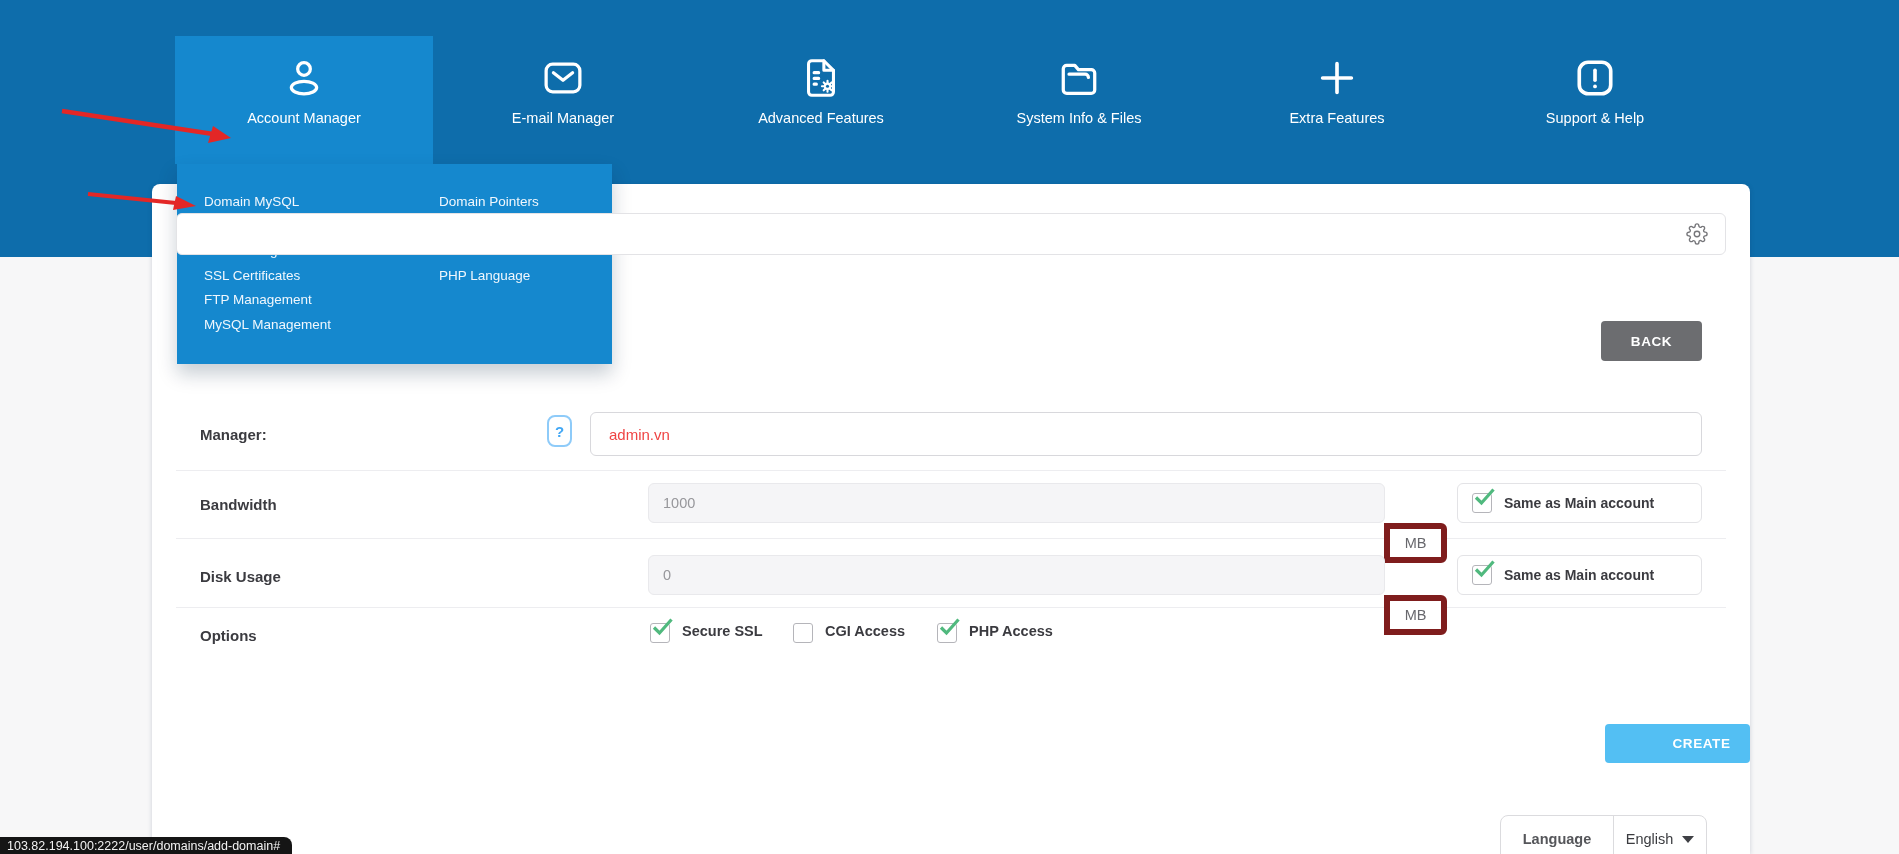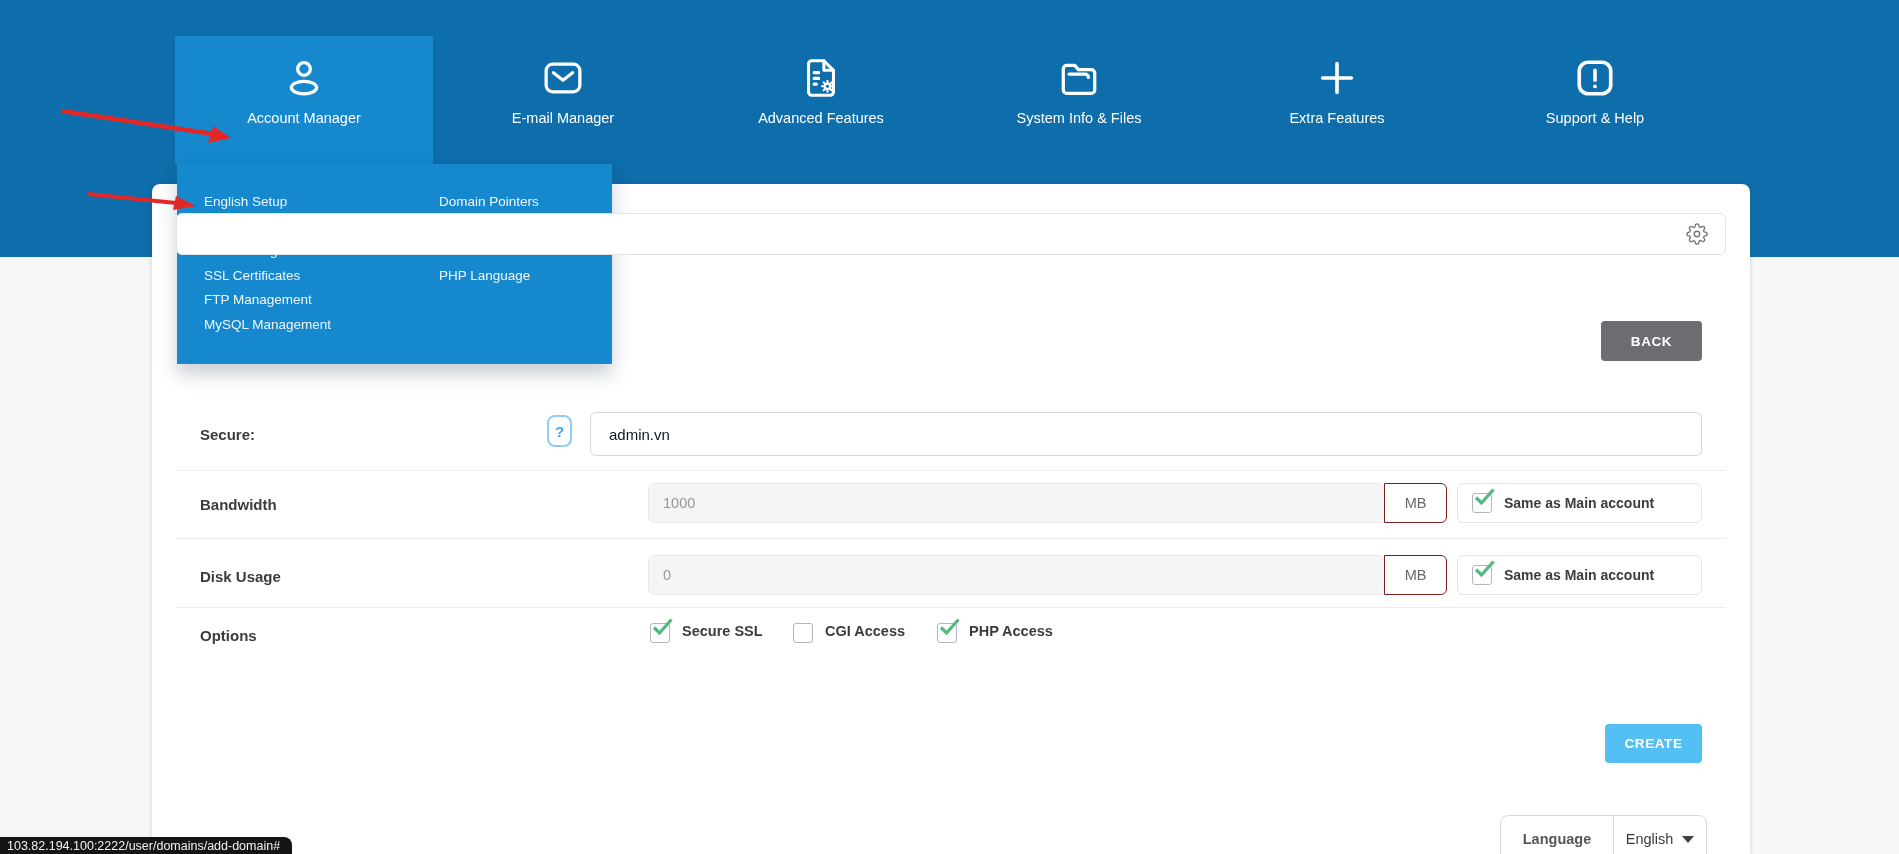--- a/index.html
+++ b/index.html
@@ -21,29 +21,29 @@
   .menuitem{font-size:13.5px;color:#f0f7fd;line-height:24.6px;cursor:pointer;white-space:nowrap;}
   
   .headbar{left:176px;top:213px;width:1550px;height:42px;border:1px solid #e3e3e6;border-radius:6px;
            background:#fff;display:flex;align-items:center;justify-content:flex-end;
            padding-right:16px;box-sizing:border-box;}
   .gearbtn{width:24px;height:24px;cursor:pointer;display:flex;align-items:center;justify-content:center;}
   
   .btn{display:flex;align-items:center;justify-content:center;color:#fff;font-weight:bold;
        font-size:13.5px;letter-spacing:.6px;border-radius:4px;cursor:pointer;}
   .btn-back{left:1601px;top:321px;width:101px;height:40px;background:#6c6d70;}
-  .btn-create{left:1605px;top:724px;width:97px;height:39px;background:#53bff3;}
+  .btn-create{left:1605px;top:724px;width:97px;height:39px;background:#53bff3;padding-left:48px;}
   
   .sep{height:1px;background:#ededf0;left:176px;width:1550px;}
   .flabel{font-size:15px;font-weight:bold;color:#3b3b40;white-space:nowrap;}
   .input{box-sizing:border-box;border:1px solid #d8d8dc;border-radius:6px;background:#fff;
-         font-size:15px;color:#0f172a;padding:0 18px;font-family:"Liberation Sans",sans-serif;outline:none;}
+         font-size:15px;color:#ef4444;padding:0 18px;font-family:"Liberation Sans",sans-serif;outline:none;}
   .input.gray{background:#f5f5f7;border-color:#e9e9ec;color:#97979b;font-size:14.5px;padding:0 14px;}
-  .addon{box-sizing:border-box;border:1px solid #7f1d1d;background:#fff;display:flex;align-items:center;
-         justify-content:center;font-size:14.5px;color:#68686d;border-radius:0 6px 6px 0;}
+  .addon{box-sizing:border-box;border:6px solid #7f1d1d;background:#fff;display:flex;align-items:center;
+         justify-content:center;font-size:14.5px;color:#68686d;border-radius:0 6px 6px 0;margin-top:40px;}
   .samebox{box-sizing:border-box;border:1px solid #e3e3e6;border-radius:6px;background:#fff;
            display:flex;align-items:center;gap:12px;padding-left:14px;}
   .cb{position:relative;width:20px;height:20px;border:1px solid #b5b5ba;border-radius:3px;background:#fff;
       box-sizing:border-box;flex:none;cursor:pointer;}
   .cb svg{position:absolute;left:-1px;top:-7px;}
   .cblabel{font-size:14px;font-weight:bold;color:#3b3b40;white-space:nowrap;}
   .opt{display:flex;align-items:flex-start;gap:12px;}
   .helpbox{left:547px;top:415px;width:25px;height:32px;border:2px solid #8ecbf9;border-radius:8px;
            color:#41a7f5;font-weight:bold;font-size:15px;display:flex;align-items:center;justify-content:center;
            box-sizing:border-box;background:#fff;cursor:pointer;}
@@ -113,21 +113,21 @@
     <svg class="navicon" viewBox="0 0 24 24" fill="none" stroke="#fff" stroke-width="1.9" stroke-linecap="round" stroke-linejoin="round">
       <rect x="3.8" y="3.8" width="16.4" height="16.4" rx="4.6"></rect>
       <path d="M12 8v5.2"></path>
       <circle cx="12" cy="16.4" r="1" fill="#fff" stroke="none"></circle>
     </svg>
     <div class="navlabel">Support &amp; Help</div>
   </div>
 
   <div class="abs dropdown">
     <div class="menucol" style="left:27px">
-      <div class="menuitem">English Setup</div>
+      <div class="menuitem">Domain MySQL</div>
       <div class="menuitem">Subdomain Management</div>
       <div class="menuitem">DNS Management</div>
       <div class="menuitem">SSL Certificates</div>
       <div class="menuitem">FTP Management</div>
       <div class="menuitem">MySQL Management</div>
     </div>
     <div class="menucol" style="left:262px">
       <div class="menuitem">Domain Pointers</div>
       <div class="menuitem">Site Redirection</div>
       <div class="menuitem">Hotlinks Protection</div>
@@ -143,21 +143,21 @@
       </svg>
     </div>
   </div>
 
   <div class="abs btn btn-back">BACK</div>
 
   <div class="abs sep" style="top:470px"></div>
   <div class="abs sep" style="top:538px"></div>
   <div class="abs sep" style="top:607px"></div>
 
-  <div class="abs flabel" style="left:200px;top:426px">Secure:</div>
+  <div class="abs flabel" style="left:200px;top:426px">Manager:</div>
   <div class="abs helpbox">?</div>
   <input class="abs input" style="left: 590px; top: 412px; width: 1112px; height: 44px;" value="admin.vn">
 
   <div class="abs flabel" style="left:200px;top:496px">Bandwidth</div>
   <input class="abs input gray" style="left: 648px; top: 483px; width: 737px; height: 40px;" disabled="" value="1000">
   <div class="abs addon" style="left:1384px;top:483px;width:63px;height:40px">MB</div>
   <div class="abs samebox" style="left:1457px;top:483px;width:245px;height:40px">
     <span class="cb">
       <svg width="24" height="20" viewBox="0 0 24 20">
         <path d="M4 10.5l5.5 5.5L21.5 2.5" fill="none" stroke="#50b97e" stroke-width="3.2"></path>

